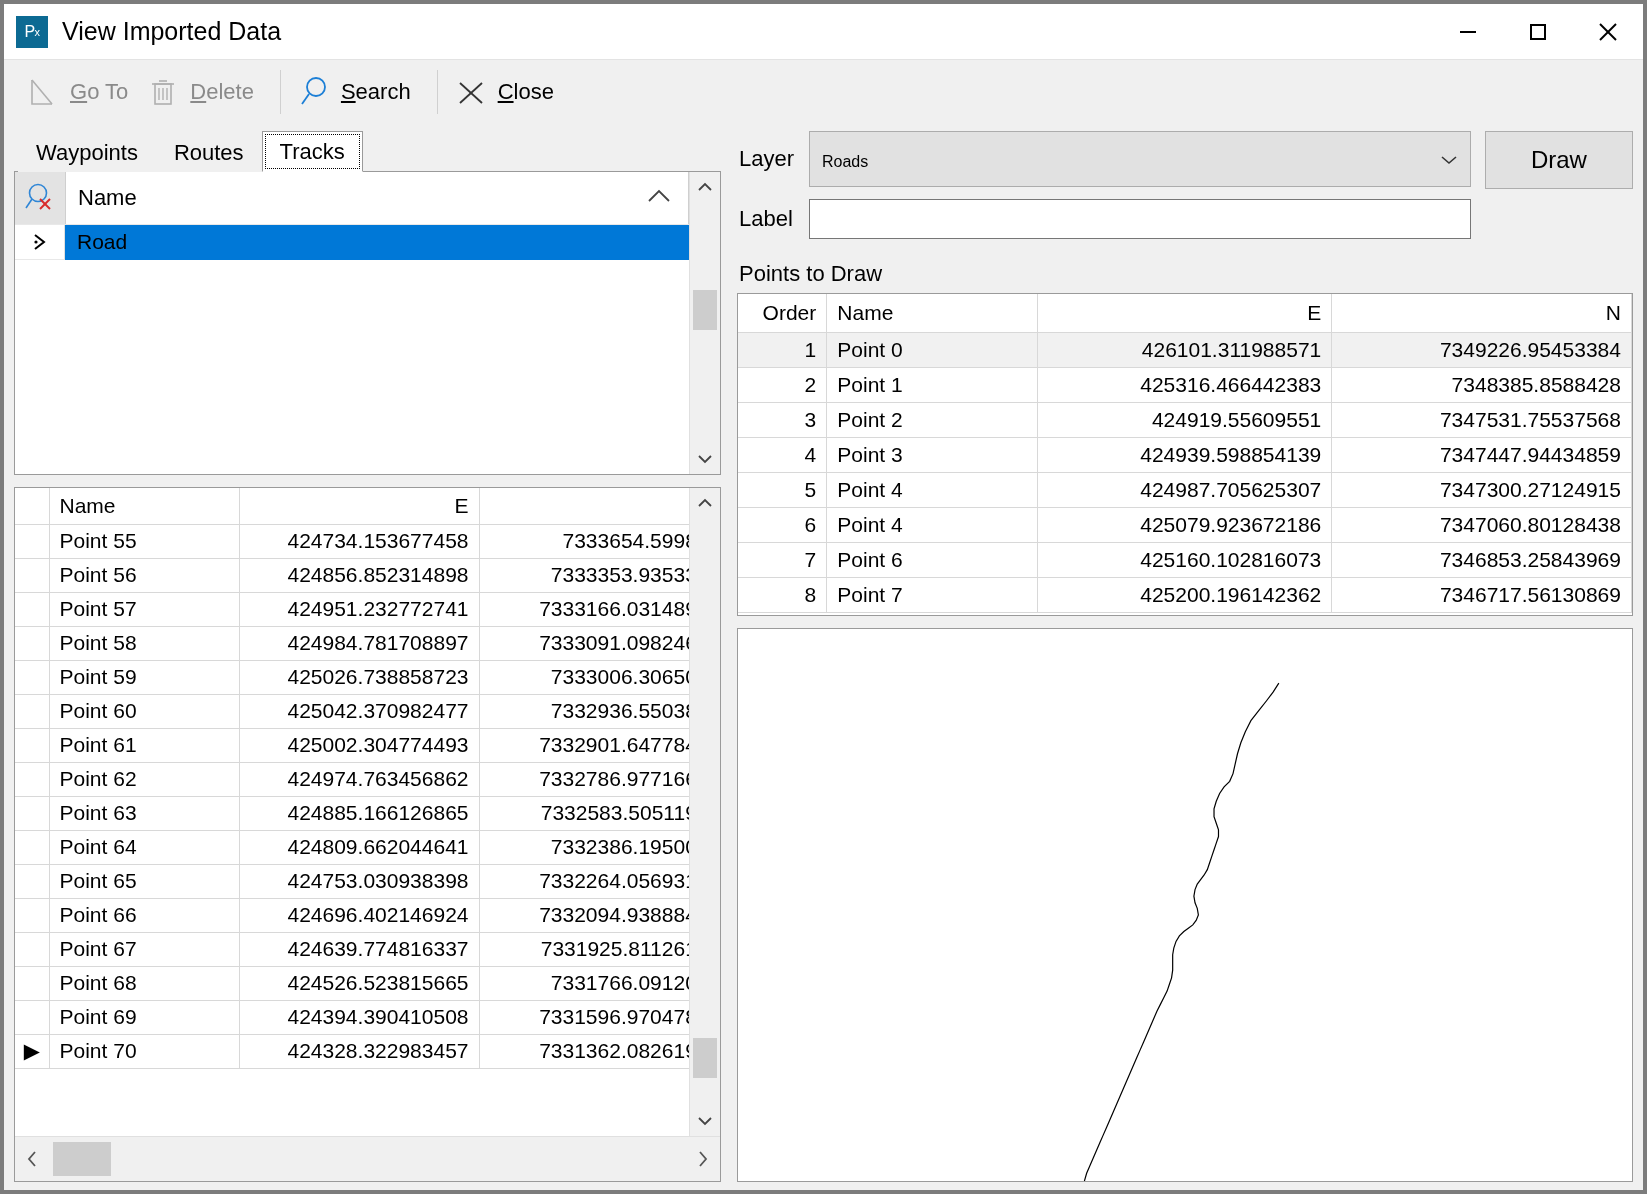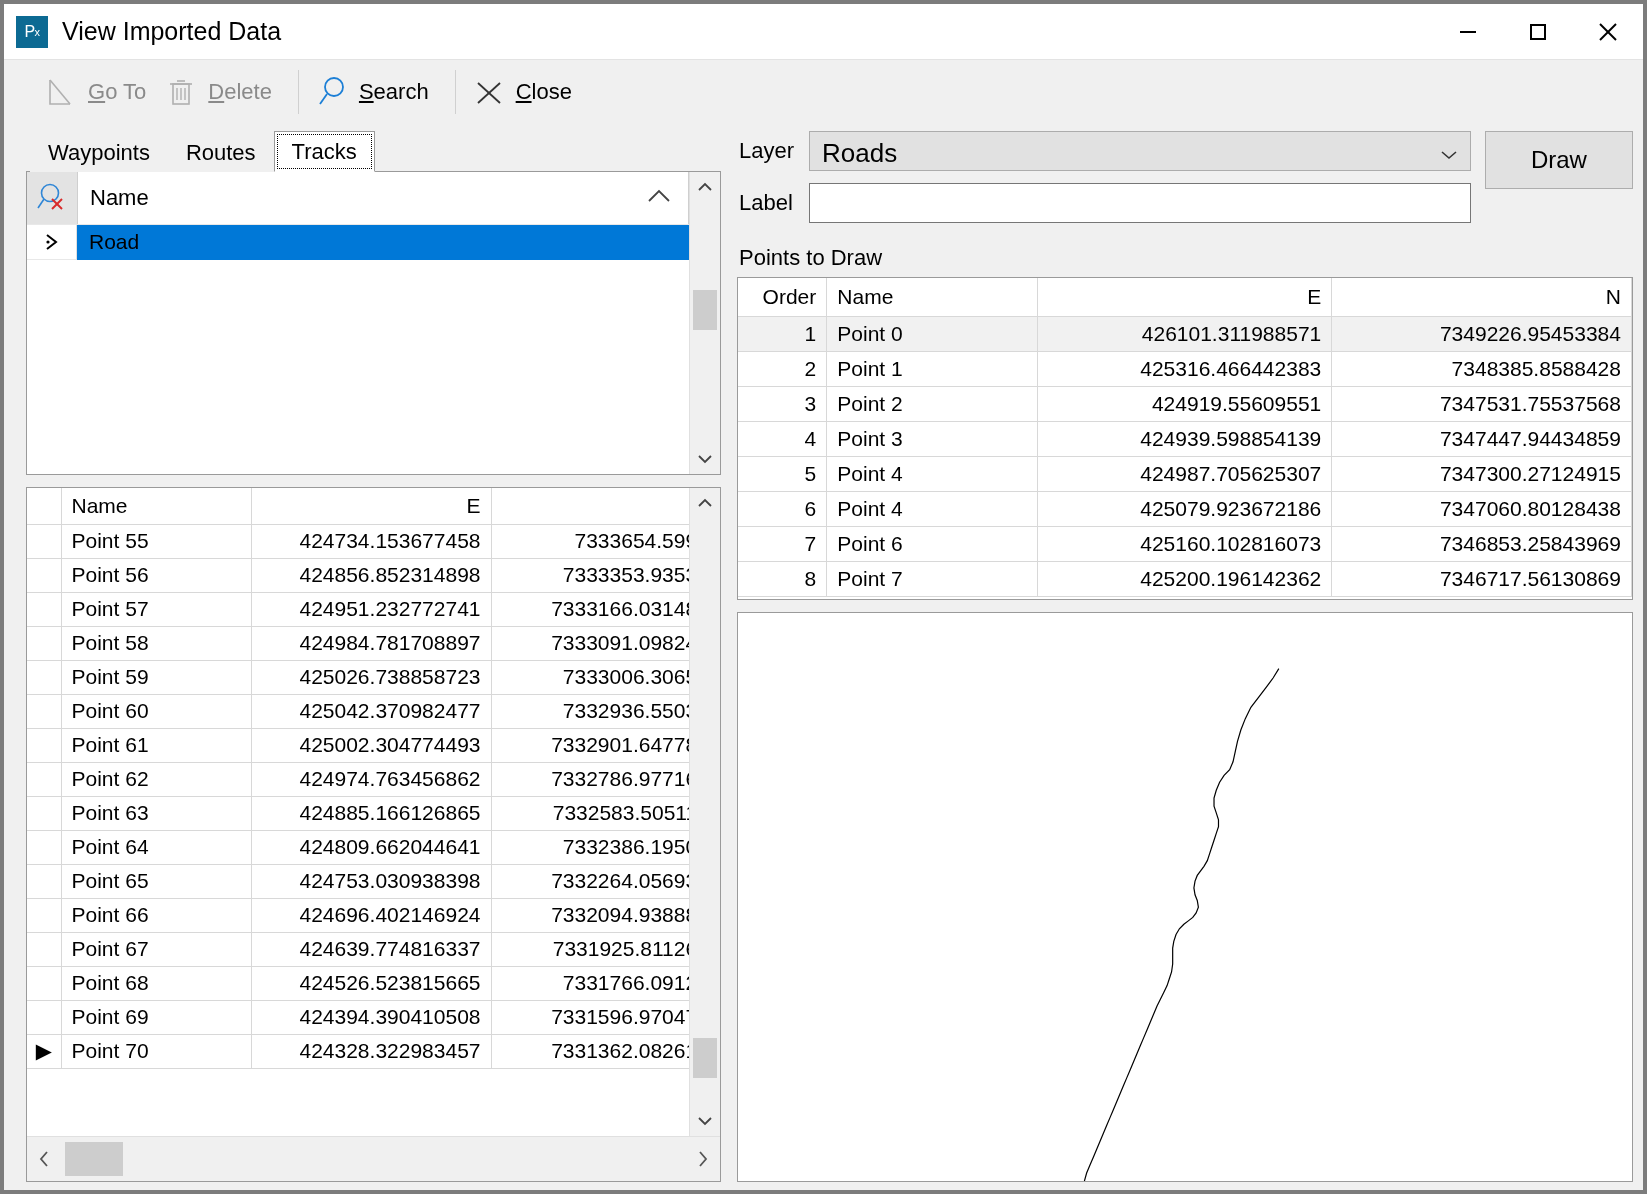--- a/index.html
+++ b/index.html
@@ -61,21 +61,21 @@
   }
   .winbtn svg { display: block; }
 
   
   .toolbar {
     height: 63px;
     background: #f0f0f0;
     border-top: 1px solid #e3e3e3;
     display: flex;
     align-items: center;
-    padding-left: 36px;
+    padding-left: 18px;
     flex: 0 0 auto;
   }
   .tb-item {
     display: flex;
     align-items: center;
     height: 52px;
     padding: 0 14px 0 4px;
     cursor: default;
     user-select: none;
   }
@@ -98,21 +98,21 @@
   .body {
     flex: 1 1 auto;
     display: flex;
     min-height: 0;
     padding: 0;
   }
   .left-pane {
     width: 727px;
     display: flex;
     flex-direction: column;
-    padding: 8px 0 8px 22px;
+    padding: 8px 0 8px 10px;
     box-sizing: border-box;
     min-height: 0;
   }
   .splitter {
     width: 11px;
     background: #f0f0f0;
   }
   .right-pane {
     flex: 1 1 auto;
     display: flex;
@@ -321,27 +321,27 @@
     flex: 0 0 auto;
   }
   .field-label {
     width: 78px;
     font-size: 22px;
     padding-left: 8px;
     box-sizing: border-box;
   }
   .combo {
     flex: 1 1 auto;
-    height: 40px;
+    height: 56px;
     background: #e1e1e1;
     border: 1px solid #acacac;
     display: flex;
     align-items: center;
     padding: 5px 10px 0 12px;
-    font-size: 26px;
+    font-size: 16px;
     box-sizing: border-box;
     justify-content: space-between;
     cursor: default;
   }
   .textinput {
     flex: 1 1 auto;
     height: 40px;
     background: #fff;
     border: 1px solid #767676;
     box-sizing: border-box;

